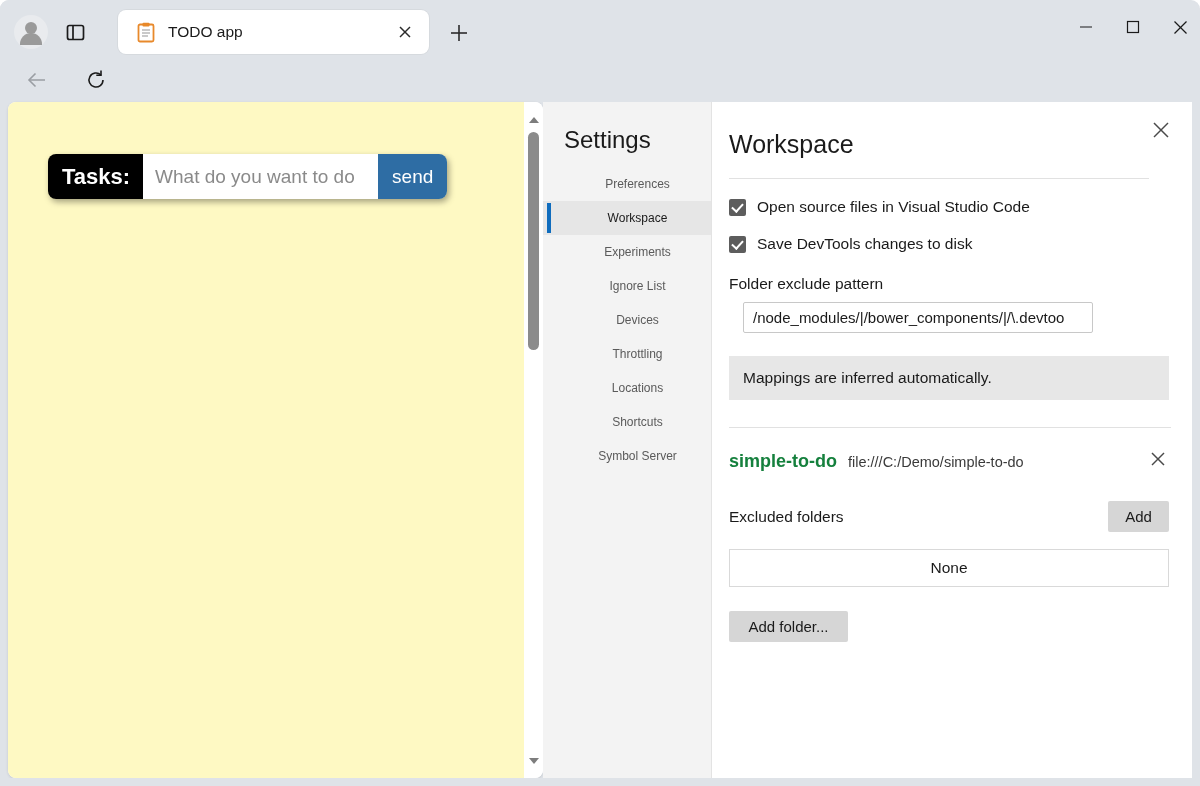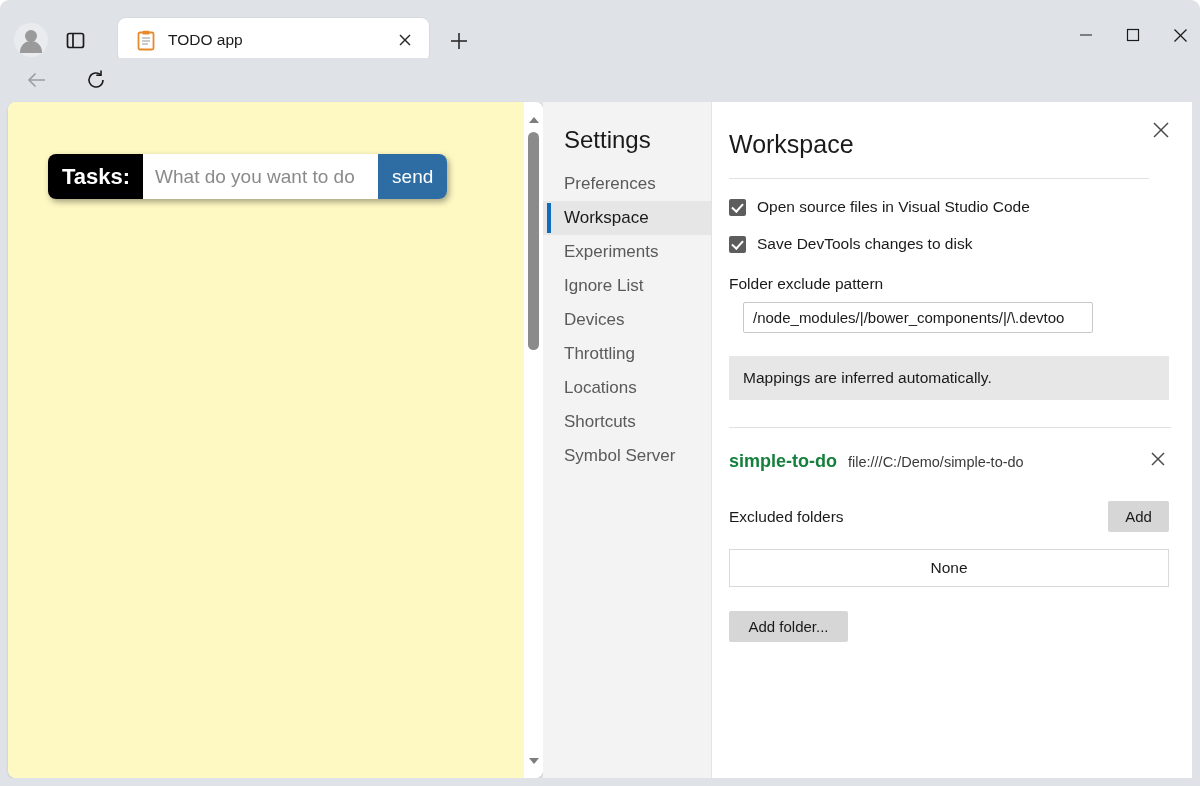--- a/index.html
+++ b/index.html
@@ -18,21 +18,21 @@
     left: 0; top: 0;
     width: 1200px; height: 786px;
     background: #dfe3e8;
     border-radius: 9px 9px 0 0;
     overflow: hidden;
   }
 
   
   #tabstrip {
     position: absolute;
-    left: 0; top: 8px;
+    left: 0; top: 0;
     width: 1020px; height: 58px;
     background: #dfe3e8;
   }
 
   #avatar-btn {
     position: absolute; left: 14px; top: 15px;
     width: 34px; height: 34px;
     border-radius: 50%;
     background: #e9ebee;
     display: flex; align-items: center; justify-content: center;
@@ -245,24 +245,25 @@
     font-size: 24px;
     color: #1a1a1a;
     padding: 0 0 13px 21px;
     font-weight: normal;
   }
   .settings-nav-item {
     position: relative;
     height: 34px;
     line-height: 34px;
     padding-left: 21px;
-    font-size: 17px;
+    font-size: 12px;
     color: #5a5a5a;
     cursor: pointer;
     white-space: nowrap;
+    text-align: center;
   }
   .settings-nav-item.selected {
     background: #e6e6e6;
     color: #1a1a1a;
   }
   .settings-nav-item.selected::before {
     content: "";
     position: absolute;
     left: 4px; top: 2px;
     width: 4px; height: 30px;

